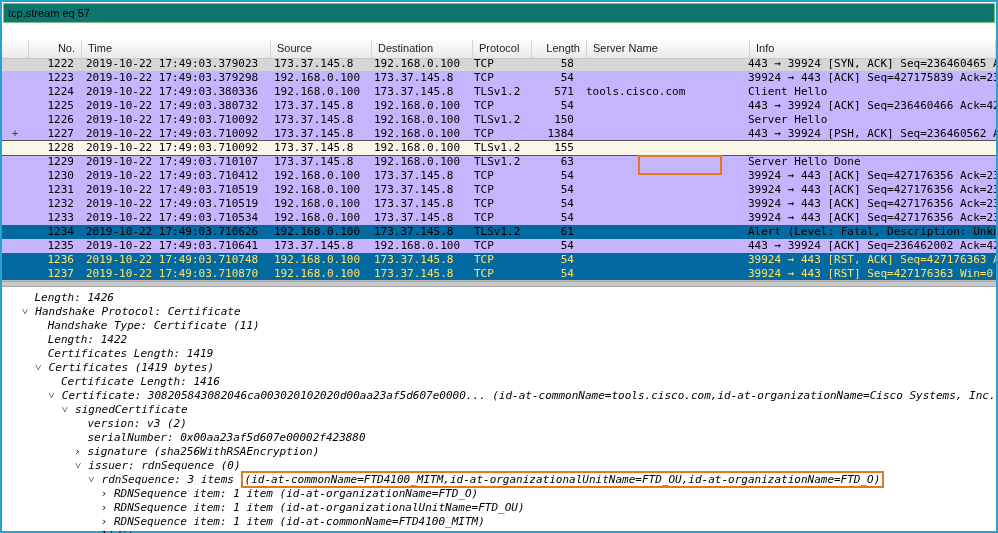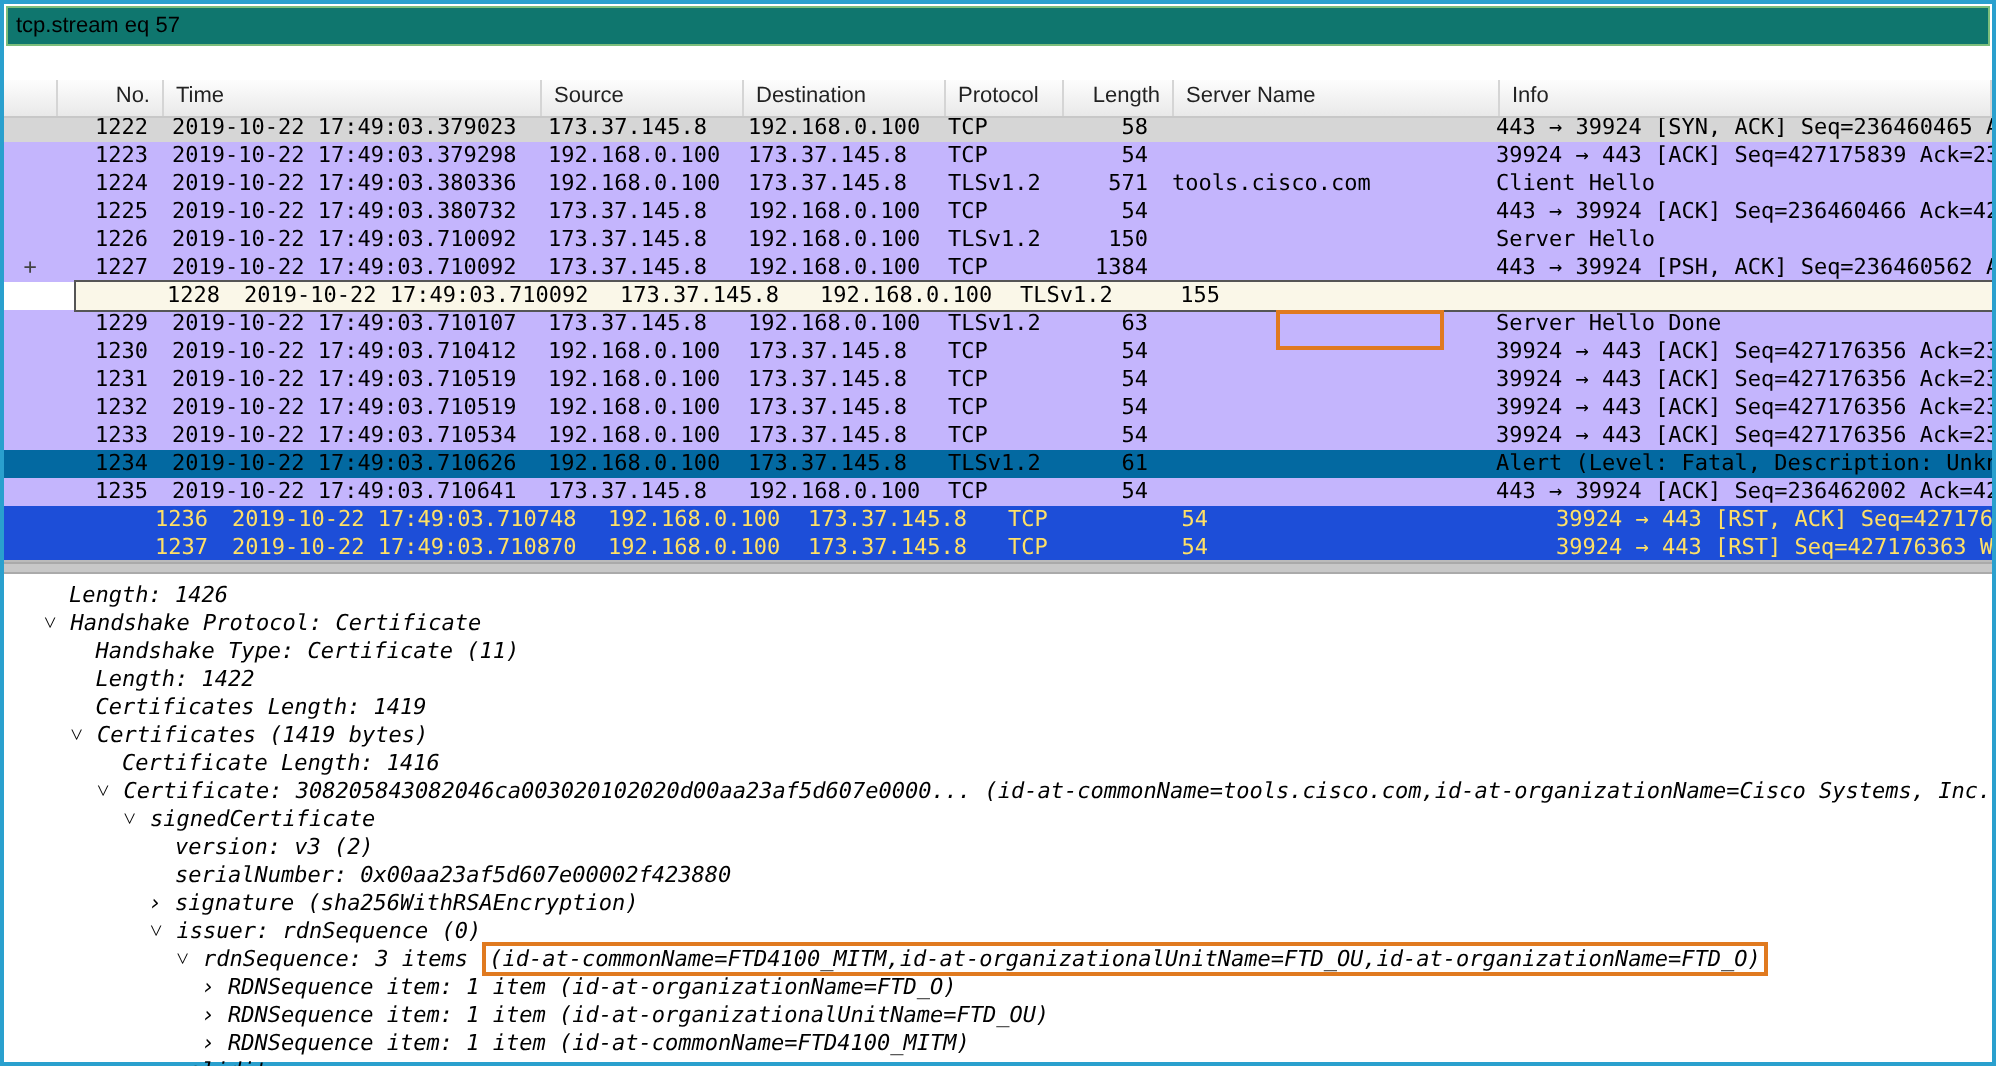--- a/index.html
+++ b/index.html
@@ -24,23 +24,23 @@
   .c-src  { width:88px; }
   .c-dst  { width:88px; }
   .c-prot { width:46px; }
   .c-len  { width:42px; text-align:right; }
   .c-srv  { width:150px; }
   .c-info { flex:1; }
 
   .bg-gray  { background:#d6d6d6; }
   .bg-blue  { background:#c4b5fd; }
   .bg-pink  { background:#0369a1; }
-  .bg-red   { background:#1d4ed8; color:#ffe066;padding-left:30px; }
+  .bg-red   { background:#0369a1; color:#ffe066; }
   .bg-cream { background:#faf7e8; }
-  .sel-row  { outline:1px solid #555;margin-left:36px; }
+  .sel-row  { outline:1px solid #555; }
   .gutter   { width:14px; text-align:center; color:#444; font-family:Consolas,monospace; }
 
   .highlight-box { position:absolute; border:2px solid #e07a1f; pointer-events:none; }
 
   .tree { font-family:Consolas,monospace; font-size:11px; line-height:14px; padding:4px 0 4px 6px; white-space:nowrap; position:relative; }
   .tree div { white-space:pre;font-style:italic; }
   .hl-inline { border:2px solid #e07a1f; padding:0 2px; }
 </style>
 </head>
 <body>

